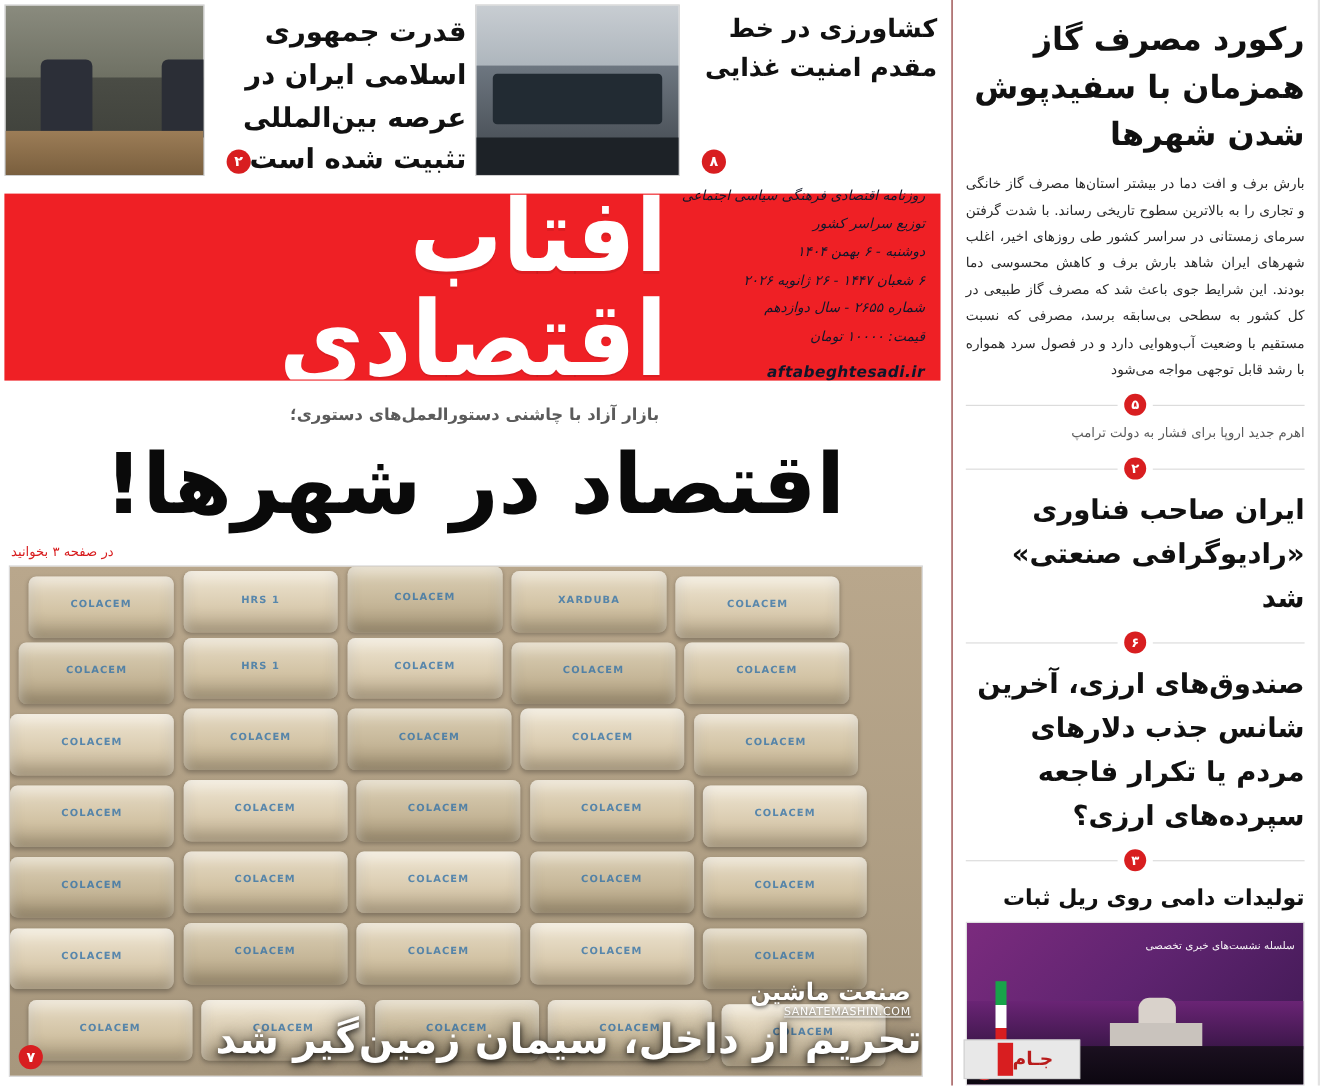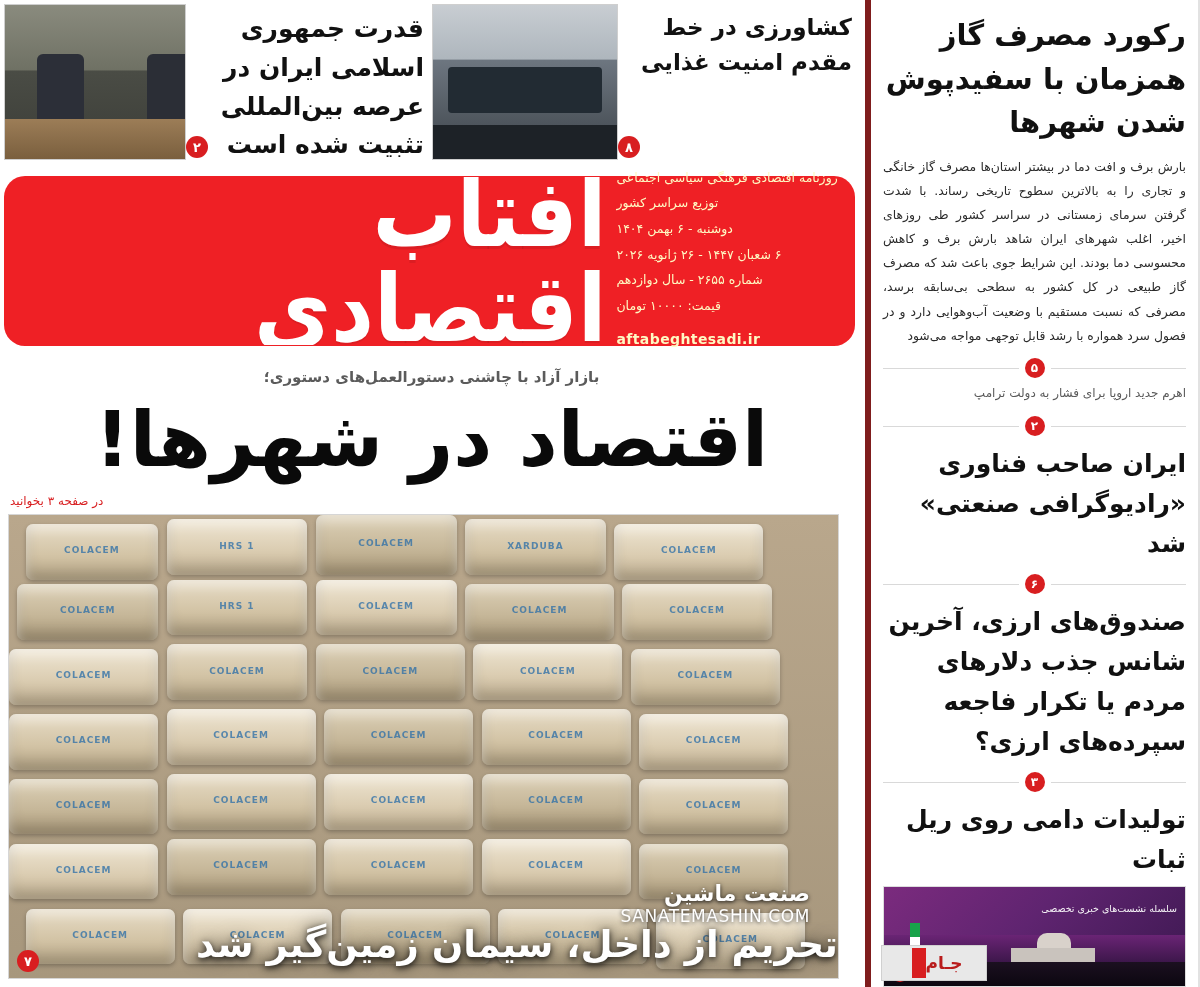--- a/index.html
+++ b/index.html
@@ -32,21 +32,21 @@
     display: flex;
     flex-direction: row-reverse;
     height: 166px;
     gap: 8px;
     padding-right: 4px;
   }
   .teaser {
     display: flex;
     flex-direction: row-reverse;
     align-items: flex-start;
-    gap: 0;
+    gap: 20px;
   }
   .teaser-a { width: 420px; }
   .teaser-b { width: 420px; }
   .teaser-photo {
     width: 182px; height: 156px;
     border: 1px solid #cfcfcf;
     position: relative;
     overflow: hidden;
     flex: 0 0 auto;
   }
@@ -109,45 +109,45 @@
   
   .masthead {
     margin: 6px 4px 0 0;
     background: #ef2025;
     height: 170px;
     position: relative;
     display: flex;
     flex-direction: row-reverse;
     align-items: center;
     padding: 0 14px;
-    border-radius: 21px;
   }
   .logo-wrap {
     flex: 1 1 auto;
     text-align: right;
     padding-right: 10px;
     overflow: hidden;
   }
   .logo-text {
     color: #fff;
     font-size: 84px;
     font-weight: bold;
     line-height: 1;
     letter-spacing: -4px;
     transform: scaleY(1.12);
     display: inline-block;
     text-shadow: 0 2px 0 rgba(0,0,0,.08);
   }
   .masthead-meta {
     width: 235px;
-    text-align: left;
-    color: #fef9c3;
+    text-align: right;
+    color: #0f172a;
     font-size: 12.5px;
     line-height: 2.05;
     padding-bottom: 4px;
+    font-style: italic;
   }
   .masthead-meta .site {
     font-weight: bold;
     font-size: 14px;
     margin-top: 6px;
     letter-spacing: .4px;
     direction: ltr;
   }
 
   
@@ -206,39 +206,39 @@
     position: absolute;
     left: 0; right: 0; bottom: 12px;
     color: #fff;
     font-size: 37px;
     font-weight: bold;
     text-shadow: 0 2px 6px rgba(0,0,0,.85), 0 0 18px rgba(0,0,0,.7);
     letter-spacing: -.5px;
   }
   .watermark {
     position: absolute;
-    right: 28px; bottom: 52px;
+    right: 10px; bottom: 52px;
     text-align: right;
     color: #fff;
     text-shadow: 0 1px 4px rgba(0,0,0,.8);
   }
   .watermark .wm-fa { font-size: 22px; font-weight: bold; }
-  .watermark .wm-en { font-size: 17px; letter-spacing: .6px; direction: ltr; }
+  .watermark .wm-en { font-size: 10px; letter-spacing: .6px; direction: ltr; text-decoration: underline; }
   .photo-pg {
     position: absolute; left: 8px; bottom: 6px;
     width: 22px; height: 22px; border-radius: 50%;
     background: #d81e20; color:#fff; font-size: 13px; font-weight: bold;
     display:flex; align-items:center; justify-content:center;
   }
 
   
   .side-col {
     width: 335px;
     height: 987px;
-    border-left: 6px solid #7f1d1d;
+    border-left: 1px solid #7f1d1d;
     border-right: 2px solid #e2e2e2;
     padding: 8px 12px 0 12px;
     position: relative;
     display: flex;
     flex-direction: column;
   }
   .side-headline {
     text-align: right;
     font-size: 29px;
     font-weight: bold;
@@ -276,21 +276,21 @@
     color: #5a5a5a;
     margin-bottom: 6px;
   }
   .side-item h3 {
     text-align: right;
     font-size: 25px;
     font-weight: bold;
     line-height: 1.6;
     color: #111;
   }
-  .side-item.small h3 { font-size: 25px; }
+  .side-item.small h3 { font-size: 20px; }
   .side-photo {
     position: relative;
     height: 190px;
     margin-top: 6px;
     border: 1px solid #ddd;
     overflow: hidden;
     background: linear-gradient(135deg,#7b2b7e 0%, #5f2470 45%, #3c1850 100%);
   }
   .side-photo .stage-band {
     position:absolute; left:0; right:0; bottom:22%;

